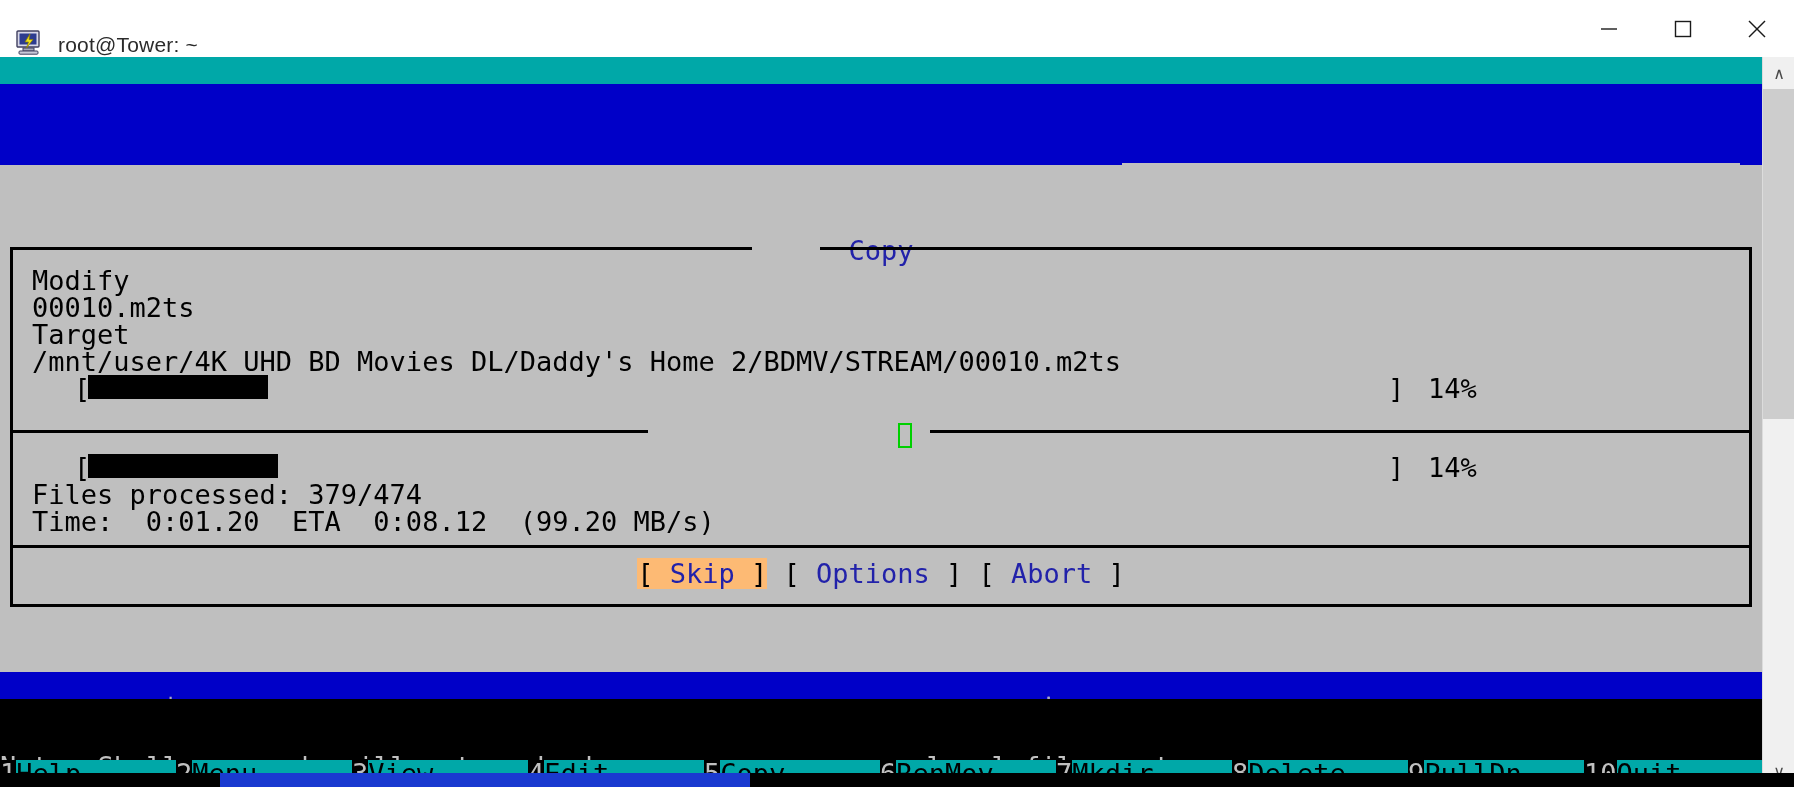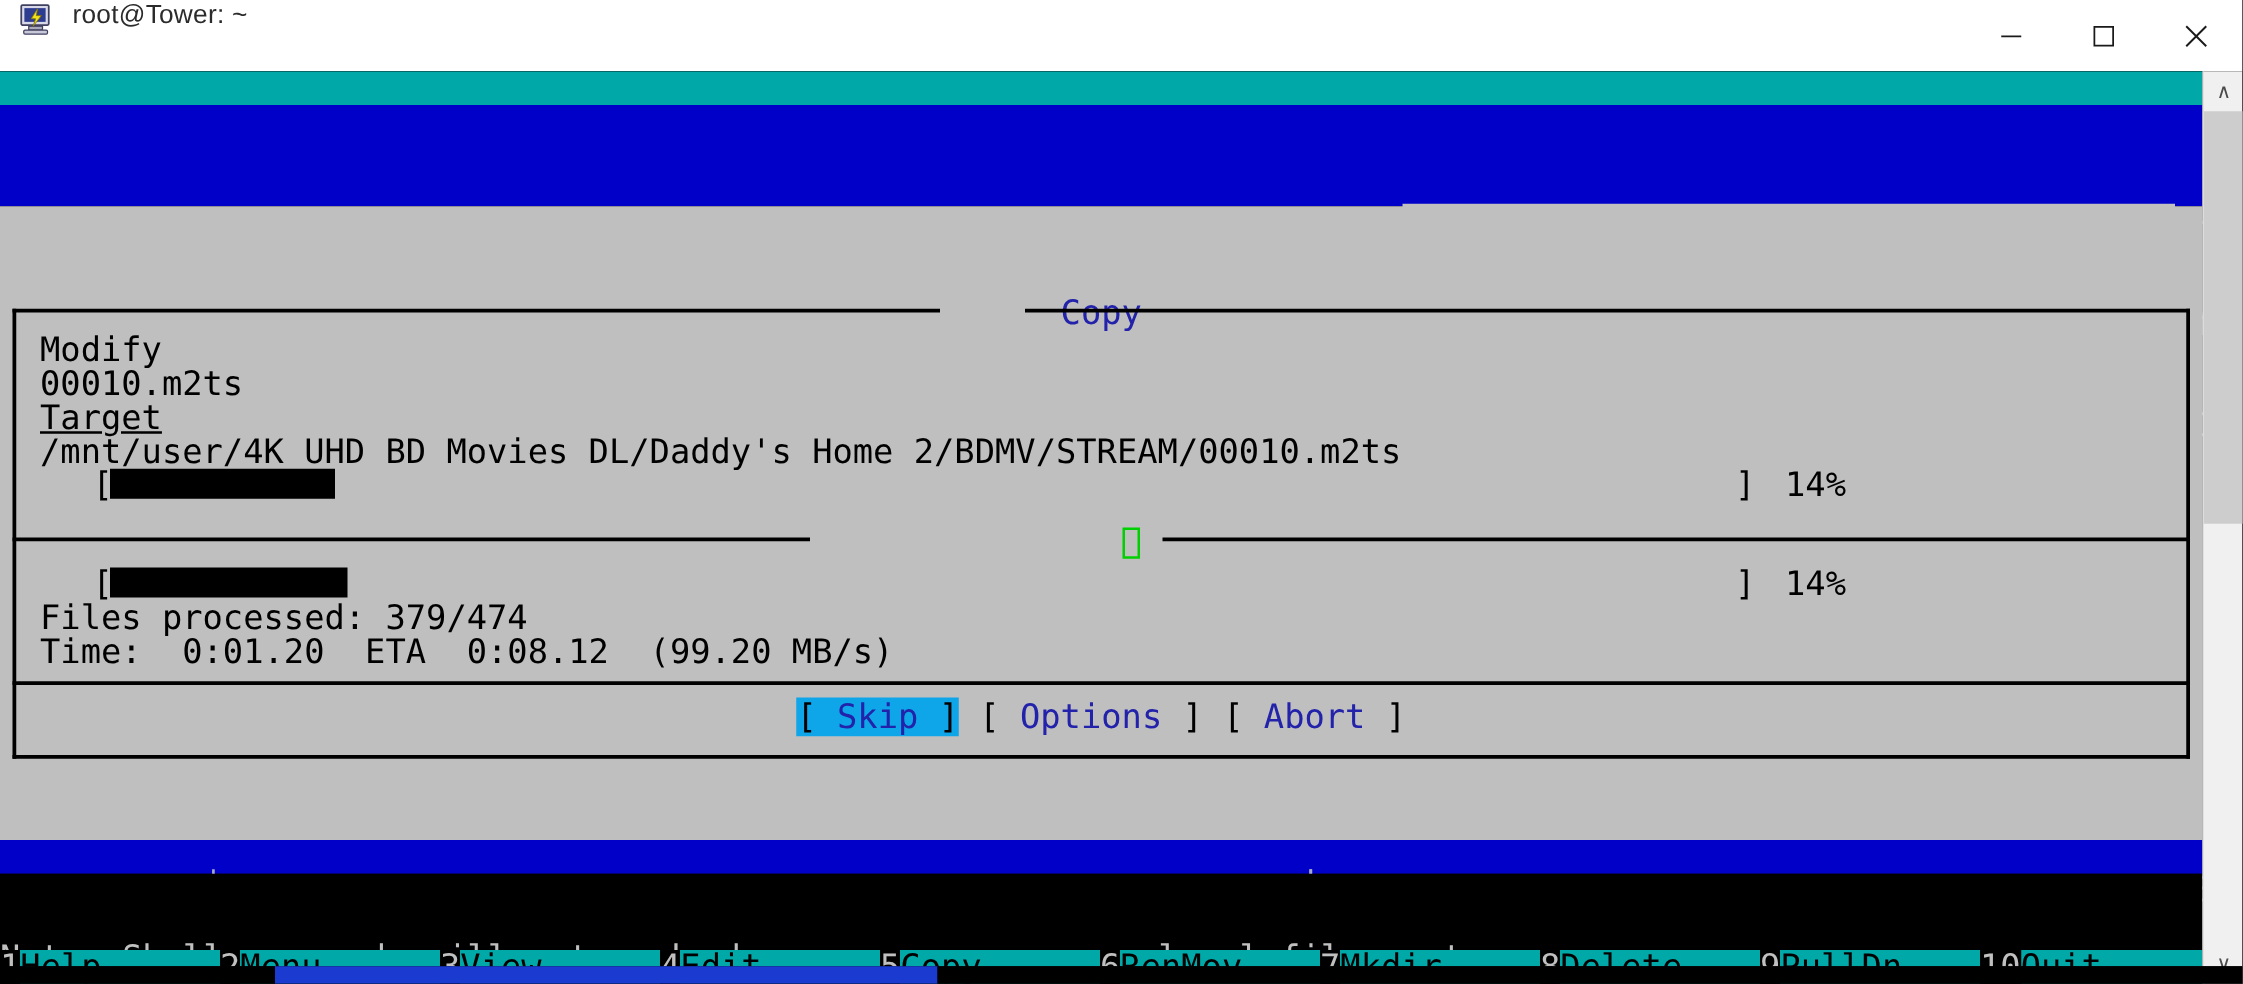--- a/index.html
+++ b/index.html
@@ -8,21 +8,21 @@
     width: 1794px; height: 787px;
     overflow: hidden;
     background: #000;
     font-family: "DejaVu Sans Mono", "Liberation Mono", monospace;
   }
   #app { position: relative; width: 1794px; height: 787px; background:#000; }
 
   
   #titlebar {
     position:absolute; left:0; top:0; width:1794px; height:57px;
-    background:#ffffff; display:flex; align-items:flex-start;
+    background:#ffffff; display:flex; align-items:flex-end;
   }
   #titlebar .tb-icon {
     width:30px; height:30px; margin-left:14px; margin-right:14px;
     position:relative; flex:0 0 auto;
   }
   #titlebar .tb-title {
     font-family:"Liberation Sans", sans-serif;
     font-size:21px; color:#2b2b2b; letter-spacing:0.2px;
   }
   #titlebar .tb-spacer { flex:1 1 auto; }
@@ -94,21 +94,21 @@
     position:absolute; white-space:pre; font-size:27px; line-height:27px; color:#000;
   }
   .hrule { position:absolute; height:3px; background:#000000; }
   .bar-track { position:absolute; white-space:pre; font-size:27px; line-height:27px; }
   .bar-fill { position:absolute; background:#000000; height:24px; }
   .greenbox {
     display:inline-block; width:14px; height:25px;
     border:2px solid #00d000; vertical-align:-5px;
   }
   .btn-skip {
-    background:#0ea5e9; color:#000000;
+    background:#fdba74; color:#000000;
   }
   .btn-hot { color:#2222aa; }
 
   
   #botpanels {
     position:absolute; left:0; top:615px; width:1762px; height:27px;
     background:#0000c8; color:#ffffff; white-space:pre;
   }
   .botp { position:absolute; top:0; height:27px; line-height:27px; white-space:pre; }
 
@@ -209,21 +209,21 @@
         <div class="hrule" style="left:10px; top:82px; width:742px;"></div>
         <div class="dlg-title-text" style="top:72px;">Copy</div>
         <div class="hrule" style="left:820px; top:82px; width:932px;"></div>
 
         <div class="dlgborder" style="left:10px;  top:82px; width:3px; height:360px;"></div>
         <div class="dlgborder" style="left:1749px;top:82px; width:3px; height:360px;"></div>
         <div class="hrule" style="left:10px; top:439px; width:1742px;"></div>
 
         <div class="line" style="left:32px; top:102px;">Modify</div>
         <div class="line" style="left:32px; top:129px;">00010.m2ts</div>
-        <div class="line" style="left:32px; top:156px;text-decoration:underline;">Target</div>
+        <div class="line" style="left:32px; top:156px;">Target</div>
         <div class="line" style="left:32px; top:183px;">/mnt/user/4K UHD BD Movies DL/Daddy's Home 2/BDMV/STREAM/00010.m2ts</div>
 
         <div class="bar-track" style="left:74px; top:210px;">[</div>
         <div class="bar-fill" style="left:88px; top:210px; width:180px;"></div>
         <div class="bar-track" style="left:1388px; top:210px;">]</div>
         <div class="line" style="left:1428px; top:210px;">14%</div>
 
 
         <div class="hrule" style="left:10px; top:265px; width:638px;"></div>
         <div style="position:absolute; left:898px; top:255px;"><span class="greenbox"></span></div>

